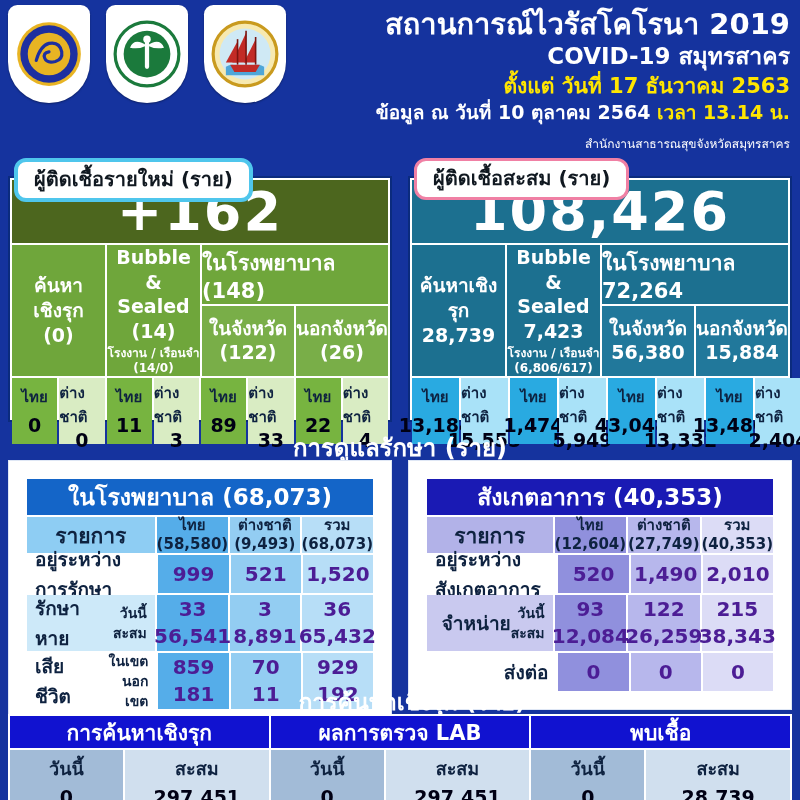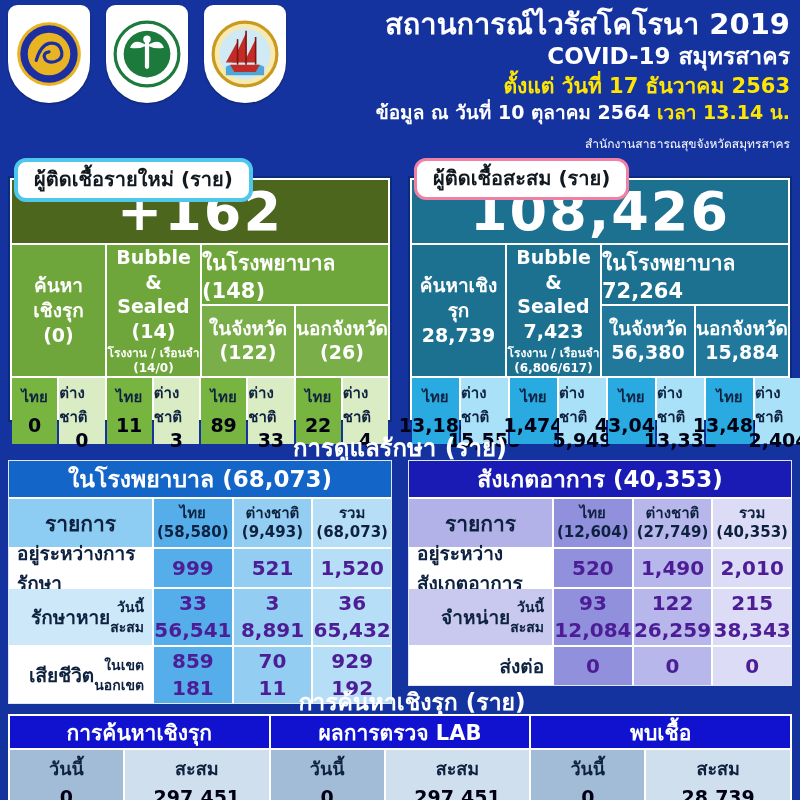--- a/index.html
+++ b/index.html
@@ -85,32 +85,32 @@
   .teal  .natcell.foreign { background:#A9E2F8; }
 
   
   .care-title {
     position:absolute; left:0; top:428px; width:800px; text-align:center;
     font-size:24px; font-weight:bold;
   }
   .care-table {
     position:absolute; top:460px; width:384px;
     display:flex; flex-direction:column; gap:2px;
-    background:#fff; padding:0; border:1px solid #dfe7f5;
+    background:#fff; padding:18px; border:1px solid #dfe7f5;
   }
   .care-left  { left:8px; }
   .care-right { left:408px; }
   .ct-title {
     height:36px; display:flex; align-items:center; justify-content:center;
     color:#fff; font-size:23px; font-weight:bold;
   }
   .care-left  .ct-title { background:#1465C8; }
   .care-right .ct-title { background:#1A1AB4; }
   .ct-row { display:flex; gap:2px; }
-  .ct-sub { height:48px; }
+  .ct-sub { height:36px; }
   .ct-r   { }
   .ct-c0 { width:38%; }
   .ct-c  { width:20.66%; display:flex; flex-direction:column;
            align-items:center; justify-content:center; text-align:center; }
   .ct-sub .ct-c0 {
     display:flex; align-items:center; justify-content:center;
     font-size:21px; font-weight:bold; color:#0E2240;
   }
   .ct-sub .ct-c { font-size:15px; font-weight:bold; color:#0E2240; line-height:1.3; }
   .care-left  .h-item { background:#8ECDF3; }

